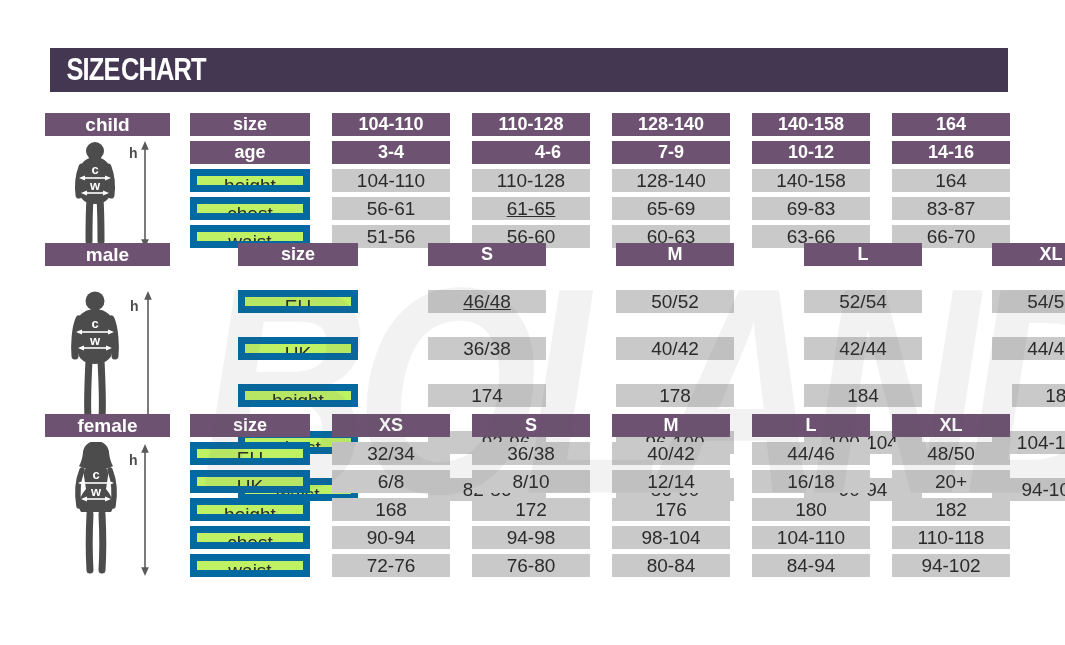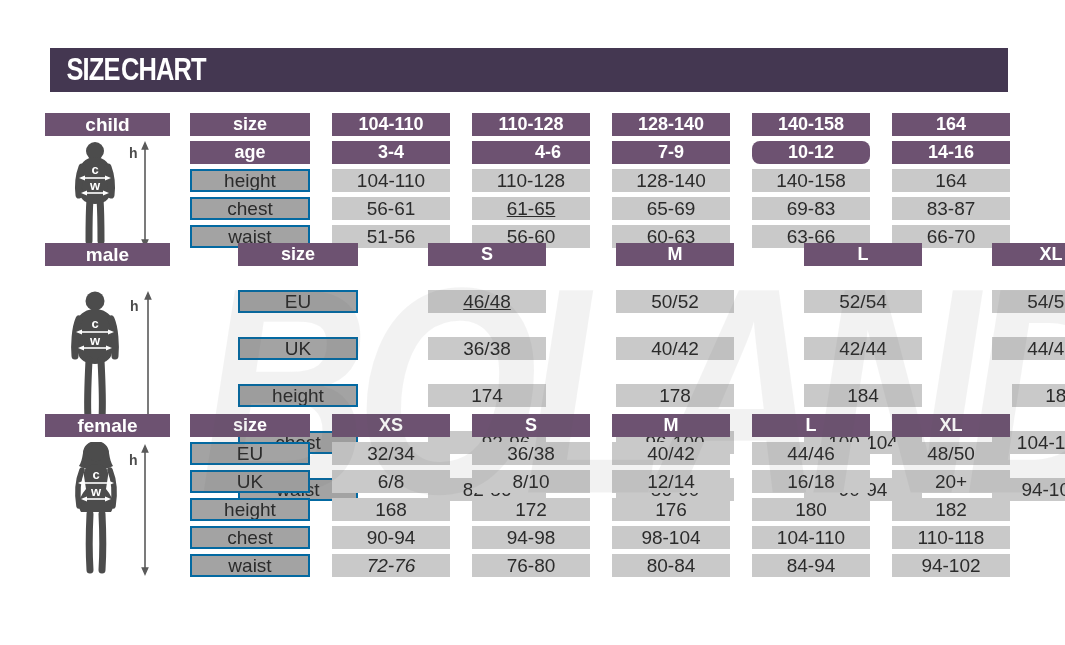--- a/index.html
+++ b/index.html
@@ -29,21 +29,21 @@
   .cell{
     text-align:center;box-sizing:border-box;
     line-height:23px;font-size:19px;color:#2b2b2b;
     overflow:hidden;white-space:nowrap;
   }
   .plum{
     background:#6d5271;color:#ffffff;font-weight:bold;font-size:18px;
   }
   .gray{ background:#c9c9c9; }
   .white{
-    background:#a3a3a3;border:2px solid #0369a1;line-height:19px;
+    background:#bef264;border:7px solid #0369a1;line-height:19px;
   }
   .group-label{ font-size:19px; }
   .figure-wrap{
     display:flex;justify-content:center;align-items:flex-start;
     overflow:visible;
   }
   .watermark{
     position:absolute;left:300px;top:140px;width:720px;height:500px;
     z-index:3;pointer-events:none;
     display:flex;align-items:center;justify-content:center;
@@ -101,21 +101,21 @@
       <div class="cell plum" style="grid-area: 1 / 3;">size</div>
       <div class="cell plum" style="grid-area: 1 / 5;">104-110</div>
       <div class="cell plum" style="grid-area: 1 / 7;">110-128</div>
       <div class="cell plum" style="grid-area: 1 / 9;">128-140</div>
       <div class="cell plum" style="grid-area: 1 / 11;">140-158</div>
       <div class="cell plum" style="grid-area: 1 / 13;">164</div>
       <div class="cell plum" style="grid-area: 2 / 3;">age</div>
       <div class="cell plum" style="grid-area: 2 / 5;">3-4</div>
       <div class="cell plum" style="grid-area: 2 / 7; padding-left: 34px;">4-6</div>
       <div class="cell plum" style="grid-area: 2 / 9;">7-9</div>
-      <div class="cell plum" style="grid-area: 2 / 11; border-radius: 8px;">10-12</div>
+      <div class="cell plum" style="grid-area: 2 / 11;">10-12</div>
       <div class="cell plum" style="grid-area: 2 / 13;">14-16</div>
       <div class="cell white" style="grid-area: 3 / 3;">height</div>
       <div class="cell gray" style="grid-area: 3 / 5;">104-110</div>
       <div class="cell gray" style="grid-area: 3 / 7;">110-128</div>
       <div class="cell gray" style="grid-area: 3 / 9;">128-140</div>
       <div class="cell gray" style="grid-area: 3 / 11;">140-158</div>
       <div class="cell gray" style="grid-area: 3 / 13;">164</div>
       <div class="cell white" style="grid-area: 4 / 3;">chest</div>
       <div class="cell gray" style="grid-area: 4 / 5;">56-61</div>
       <div class="cell gray" style="grid-area: 4 / 7; text-decoration: underline;">61-65</div>
@@ -261,21 +261,21 @@
       <div class="cell gray" style="grid-area: 4 / 9;">176</div>
       <div class="cell gray" style="grid-area: 4 / 11;">180</div>
       <div class="cell gray" style="grid-area: 4 / 13;">182</div>
       <div class="cell white" style="grid-area: 5 / 3;">chest</div>
       <div class="cell gray" style="grid-area: 5 / 5;">90-94</div>
       <div class="cell gray" style="grid-area: 5 / 7;">94-98</div>
       <div class="cell gray" style="grid-area: 5 / 9;">98-104</div>
       <div class="cell gray" style="grid-area: 5 / 11;">104-110</div>
       <div class="cell gray" style="grid-area: 5 / 13;">110-118</div>
       <div class="cell white" style="grid-area: 6 / 3;">waist</div>
-      <div class="cell gray" style="grid-area: 6 / 5; font-style: italic;">72-76</div>
+      <div class="cell gray" style="grid-area: 6 / 5;">72-76</div>
       <div class="cell gray" style="grid-area: 6 / 7;">76-80</div>
       <div class="cell gray" style="grid-area: 6 / 9;">80-84</div>
       <div class="cell gray" style="grid-area: 6 / 11;">84-94</div>
       <div class="cell gray" style="grid-area: 6 / 13;">94-102</div>
     </div>
   </div>
 
 <div class="watermark">
   <span>BOLAND</span>
 </div>

